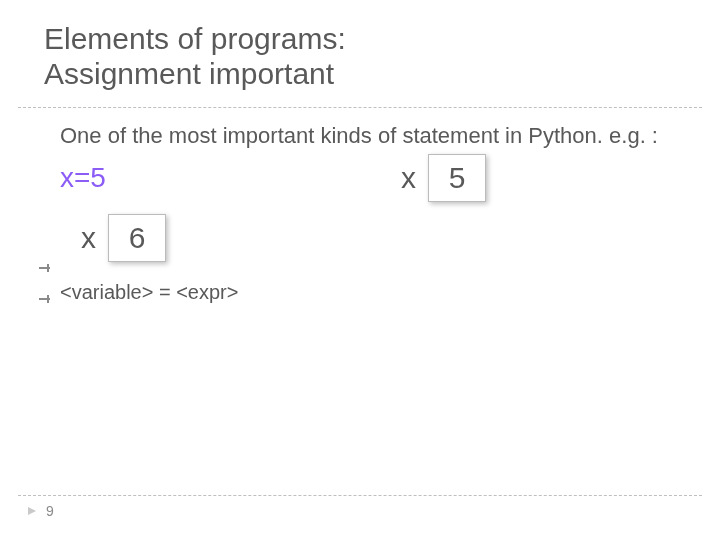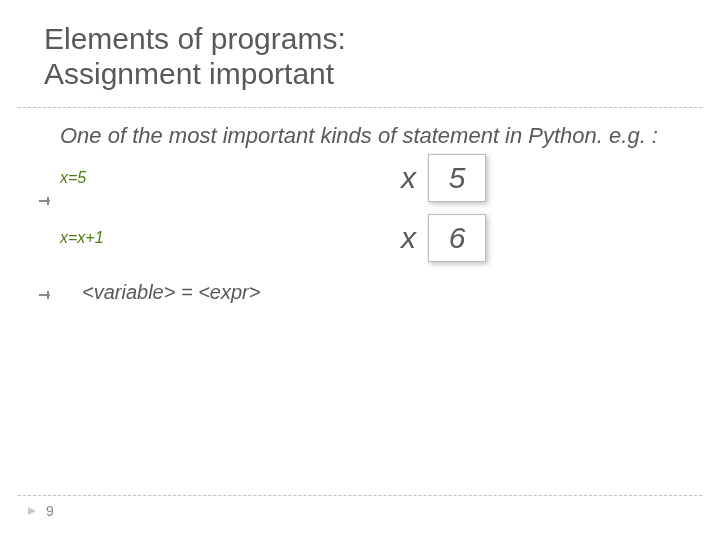--- a/index.html
+++ b/index.html
@@ -23,23 +23,22 @@
   .hr-dashed {
     margin: 6px 18px 0 18px;
     border: none;
     border-top: 1px dashed #bfbfbf;
   }
   .content {
     padding: 14px 30px 0 30px;
   }
   .bullet-row {
     display: flex;
-    align-items: center;
+    align-items: flex-end;
     margin-bottom: 4px;
-    font-style: italic;
   }
   .bullet-icon {
     width: 30px;
     flex: 0 0 30px;
     display: flex;
     justify-content: center;
     padding-top: 7px;
   }
   .bullet-icon svg { display: block; }
   .bullet-body {
@@ -48,22 +47,22 @@
     color: #595959;
     line-height: 1.25;
   }
   .example-row {
     display: flex;
     align-items: center;
     margin-top: 4px;
     margin-bottom: 12px;
   }
   .example-code {
-    font-size: 16px;
-    color: #4d7c0f;
+    font-size: 28px;
+    color: #8b5cf6;
     width: 320px;
   }
   .var-label {
     font-size: 30px;
     color: #595959;
     width: 48px;
     text-align: right;
     padding-right: 12px;
   }
   .value-box {
@@ -75,21 +74,20 @@
     display: flex;
     align-items: center;
     justify-content: center;
     font-size: 30px;
     color: #595959;
   }
   .sub-line {
     font-size: 20px;
     color: #595959;
     margin-top: 2px;
-    margin-left: 22px;
   }
   .footer {
     position: absolute;
     bottom: 20px;
     left: 18px;
     right: 18px;
     border-top: 1px dashed #bfbfbf;
     padding-top: 6px;
     display: flex;
     align-items: center;
@@ -126,21 +124,20 @@
 
       <div class="example-row">
         <div class="example-code">x=5</div>
         <div class="var-label">x</div>
         <div class="value-box">
           <span>5</span>
         </div>
       </div>
 
       <div class="example-row">
-        <div class="example-code">x=x+1</div>
         <div class="var-label">x</div>
         <div class="value-box">
           <span>6</span>
         </div>
       </div>
     </div>
   </div>
 
   <div class="bullet-row">
     <div class="bullet-icon">

